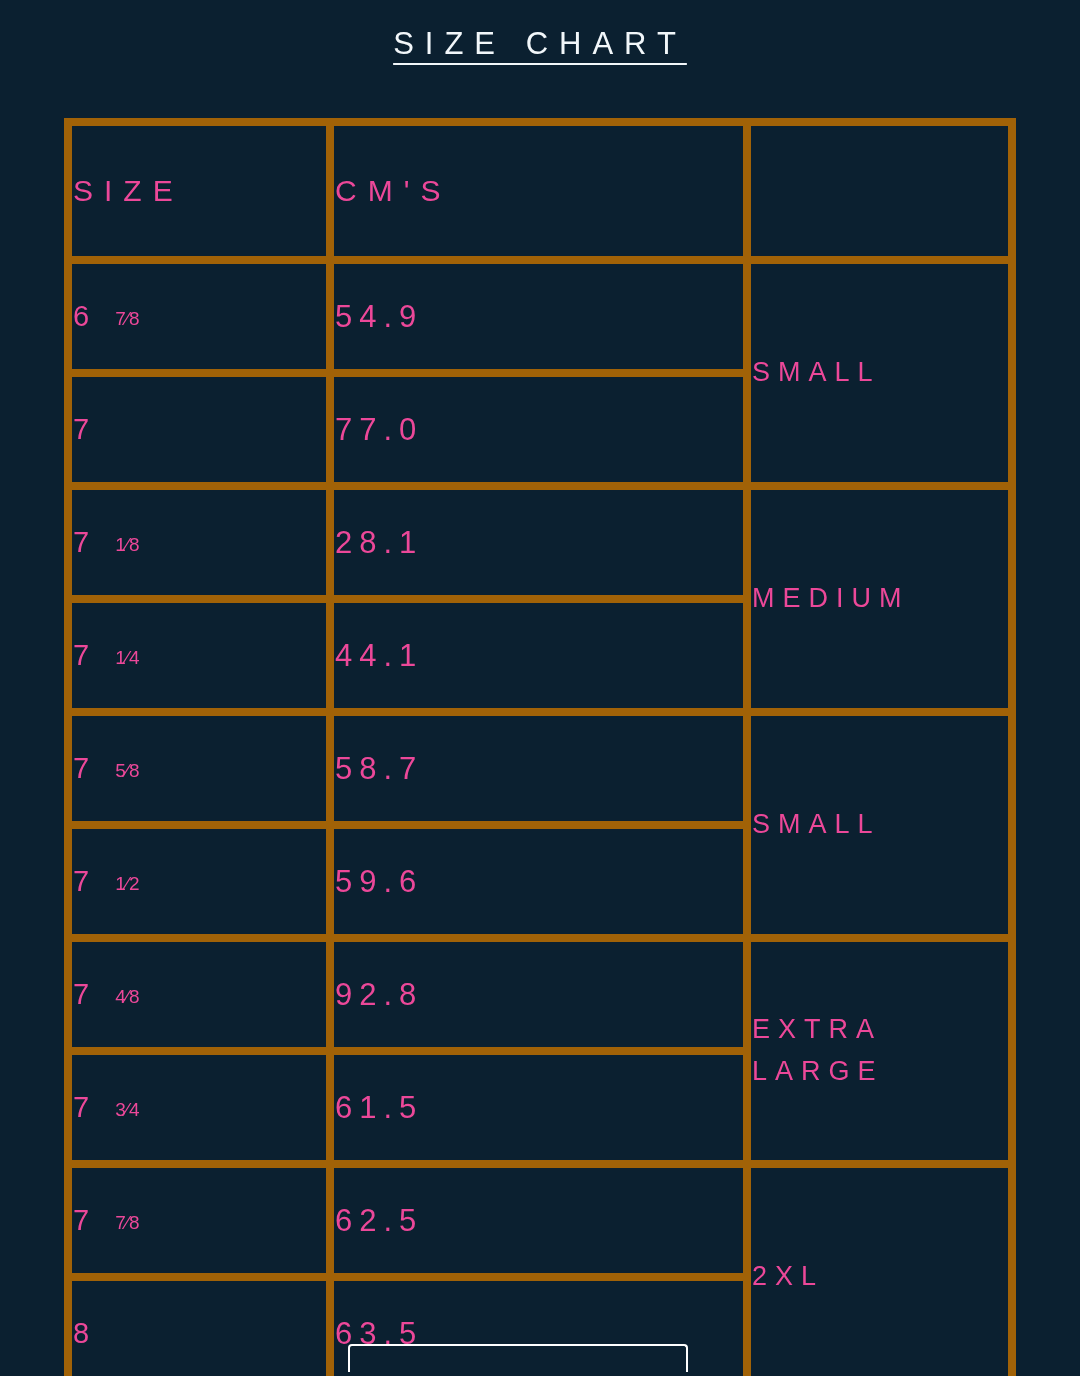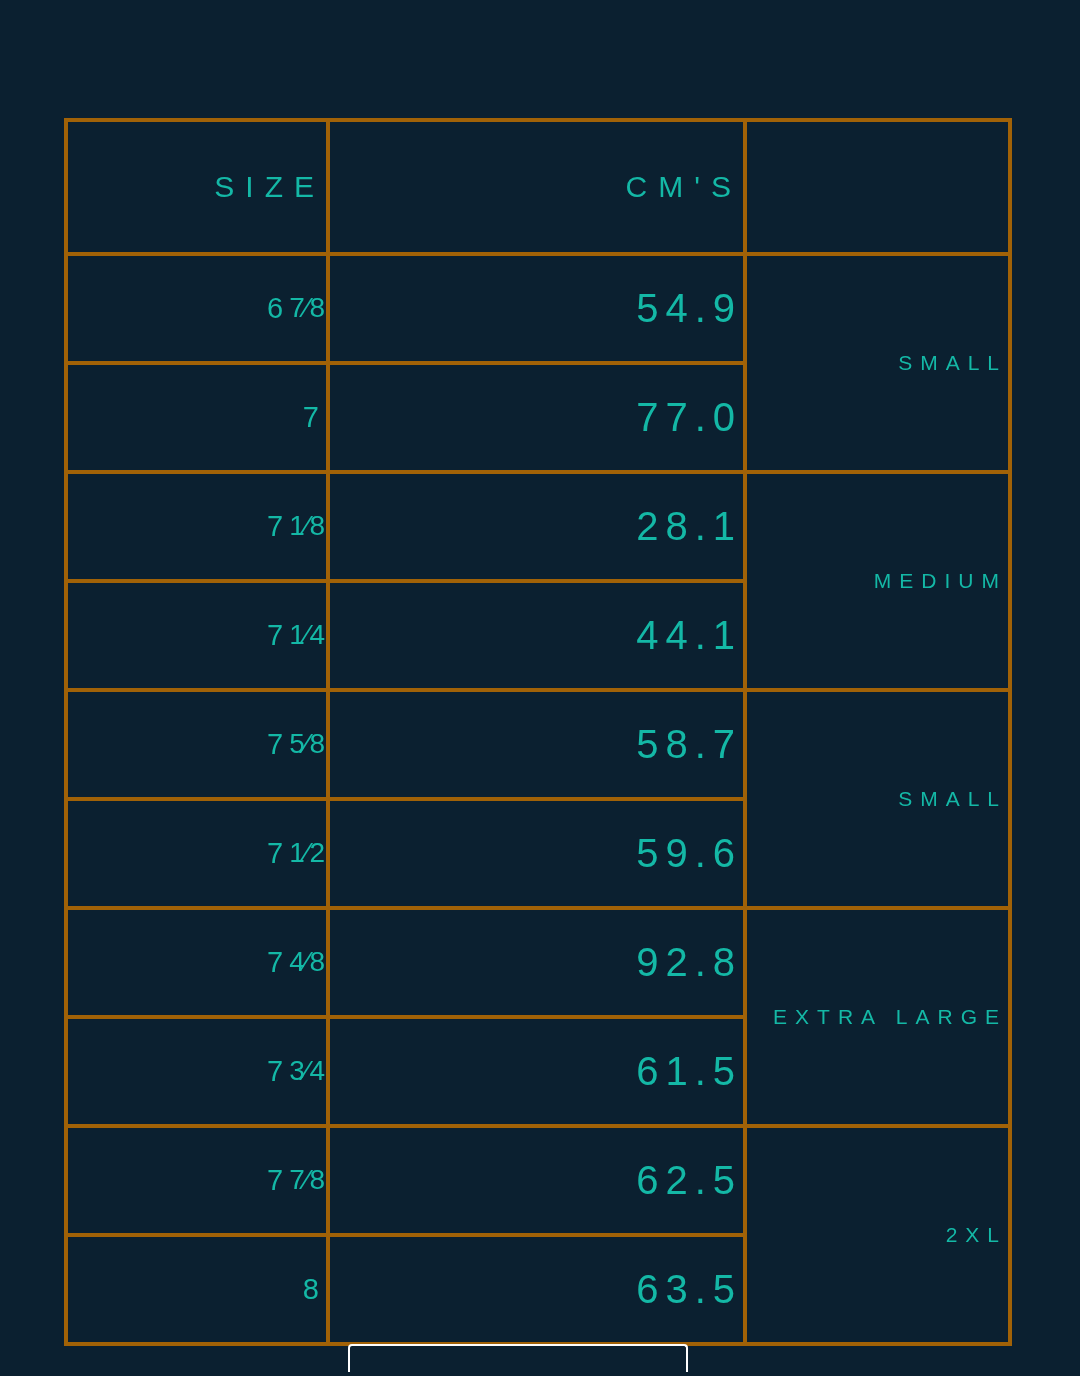--- a/index.html
+++ b/index.html
@@ -40,53 +40,53 @@
     width: 944px;
     height: 1164px;
   }
   table.size-table {
     width: 944px;
     height: 1164px;
     border-collapse: collapse;
     table-layout: fixed;
   }
   table.size-table td {
-    border: 4px solid #a16207;
-    text-align: right;
+    border: 8px solid #a16207;
+    text-align: left;
     vertical-align: middle;
-    color: #14b8a6;
+    color: #ec4899;
   }
   col.c-size { width: 262px; }
   col.c-cm   { width: 417px; }
   col.c-lbl  { width: 265px; }
 
   .hdr {
     font-size: 30px;
     letter-spacing: 11px;
     height: 128px;
   }
   .cell-size {
     font-size: 29px;
     letter-spacing: 6px;
     height: 103px;
   }
   .cell-cm {
-    font-size: 40px;
+    font-size: 31px;
     letter-spacing: 7px;
   }
   .cell-label {
-    font-size: 21px;
+    font-size: 27px;
     letter-spacing: 8px;
     line-height: 1.55;
   }
   .frac {
     display: inline-block;
-    font-size: 28px;
+    font-size: 19px;
     letter-spacing: 0px;
-    margin-left: 0;
+    margin-left: 20px;
     vertical-align: 1px;
   }
   .num-main {
     display: inline-block;
   }
   .bottom-bar {
     position: absolute;
     left: 348px;
     top: 1344px;
     width: 340px;
@@ -96,20 +96,21 @@
     border-bottom: none;
     border-radius: 4px 4px 0 0;
     box-sizing: border-box;
   }
 </style>
 </head>
 <body>
 
 <div class="page">
 
+  <div class="chart-title">SIZE CHART</div>
 
   <div class="table-wrap">
     <table class="size-table">
       <colgroup>
         <col class="c-size">
         <col class="c-cm">
         <col class="c-lbl">
       </colgroup>
       <tbody>
         <tr>

